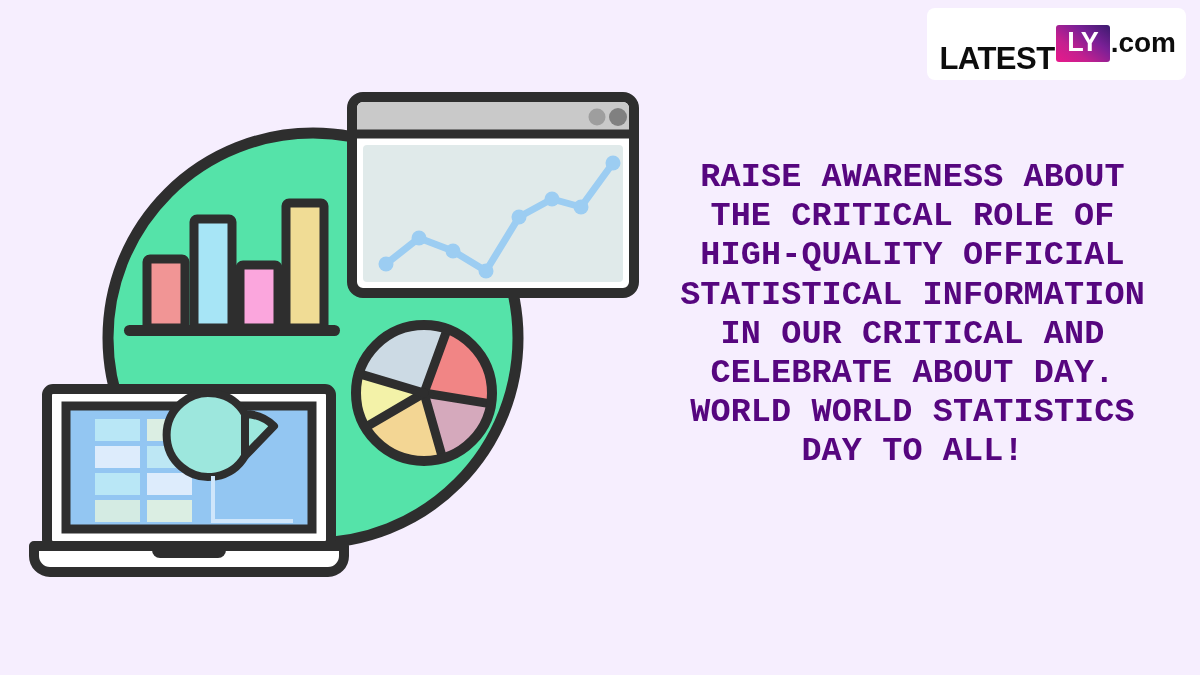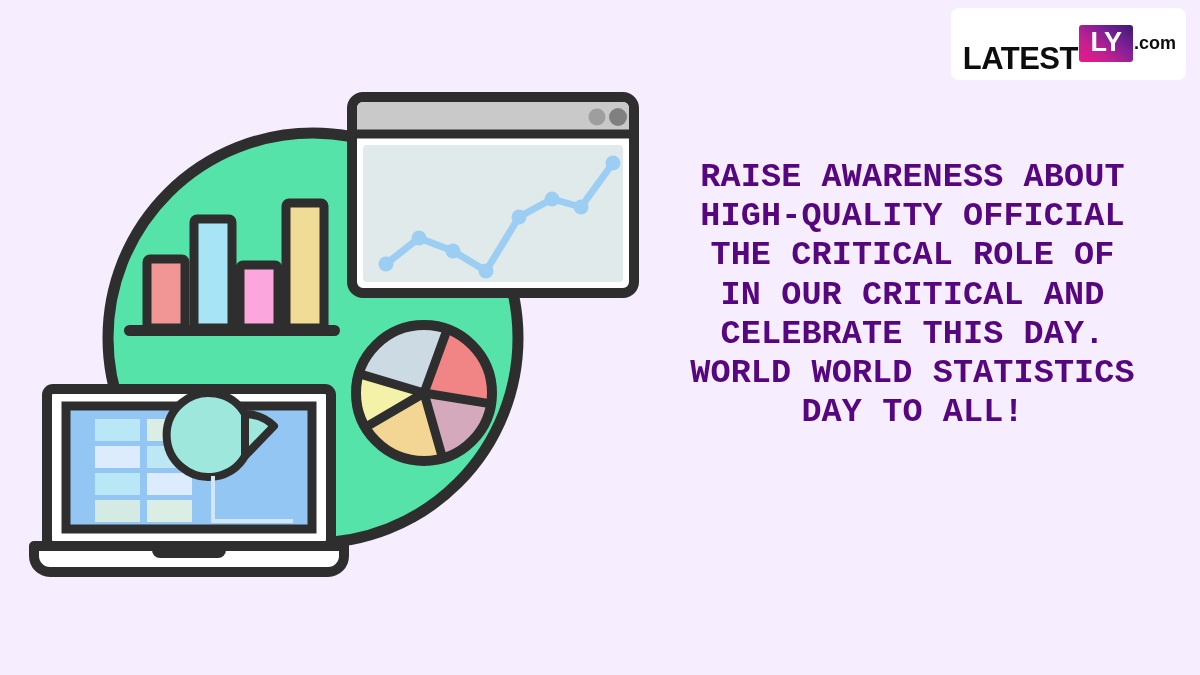--- a/index.html
+++ b/index.html
@@ -57,21 +57,21 @@
     font-family: "Liberation Sans", sans-serif;
     font-weight: bold;
     font-size: 27px;
     letter-spacing: -0.5px;
     line-height: 1;
     padding-bottom: 2px;
   }
   .logo-dotcom {
     font-family: "Liberation Sans", sans-serif;
     font-weight: bold;
-    font-size: 18px;
+    font-size: 28px;
     color: #0d0d0d;
     line-height: 1;
     padding-bottom: 1px;
   }
 
   
   .message {
     position: absolute;
     left: 655px;
     top: 158px;
@@ -201,24 +201,25 @@
         <path d="M 34 546 H 344 a 0 0 0 0 1 0 0 v 10 a 16 16 0 0 1 -16 16 H 50 a 16 16 0 0 1 -16 -16 Z" fill="#ffffff" stroke="#2e2e2e" stroke-width="10" stroke-linejoin="round"></path>
 
         <path d="M 152 548 h 74 a 0 0 0 0 1 0 0 v 2 a 8 8 0 0 1 -8 8 h -58 a 8 8 0 0 1 -8 -8 Z" fill="#2e2e2e"></path>
       </g>
 
     </svg>
   </div>
 
   <div class="message">
     <span class="line">RAISE AWARENESS ABOUT</span>
+    <span class="line">THE CRITICAL ROLE OF</span>
     <span class="line">HIGH-QUALITY OFFICIAL</span>
-    <span class="line">THE CRITICAL ROLE OF</span>
+    <span class="line">STATISTICAL INFORMATION</span>
     <span class="line">IN OUR CRITICAL AND</span>
-    <span class="line">CELEBRATE THIS DAY.</span>
+    <span class="line">CELEBRATE ABOUT DAY.</span>
     <span class="line">WORLD WORLD STATISTICS</span>
     <span class="line">DAY TO ALL!</span>
   </div>
 
   <div class="logo-wrap">
     <span class="logo-text">LATEST</span>
     <span class="logo-badge">LY</span>
     <span class="logo-dotcom">.com</span>
   </div>
 

